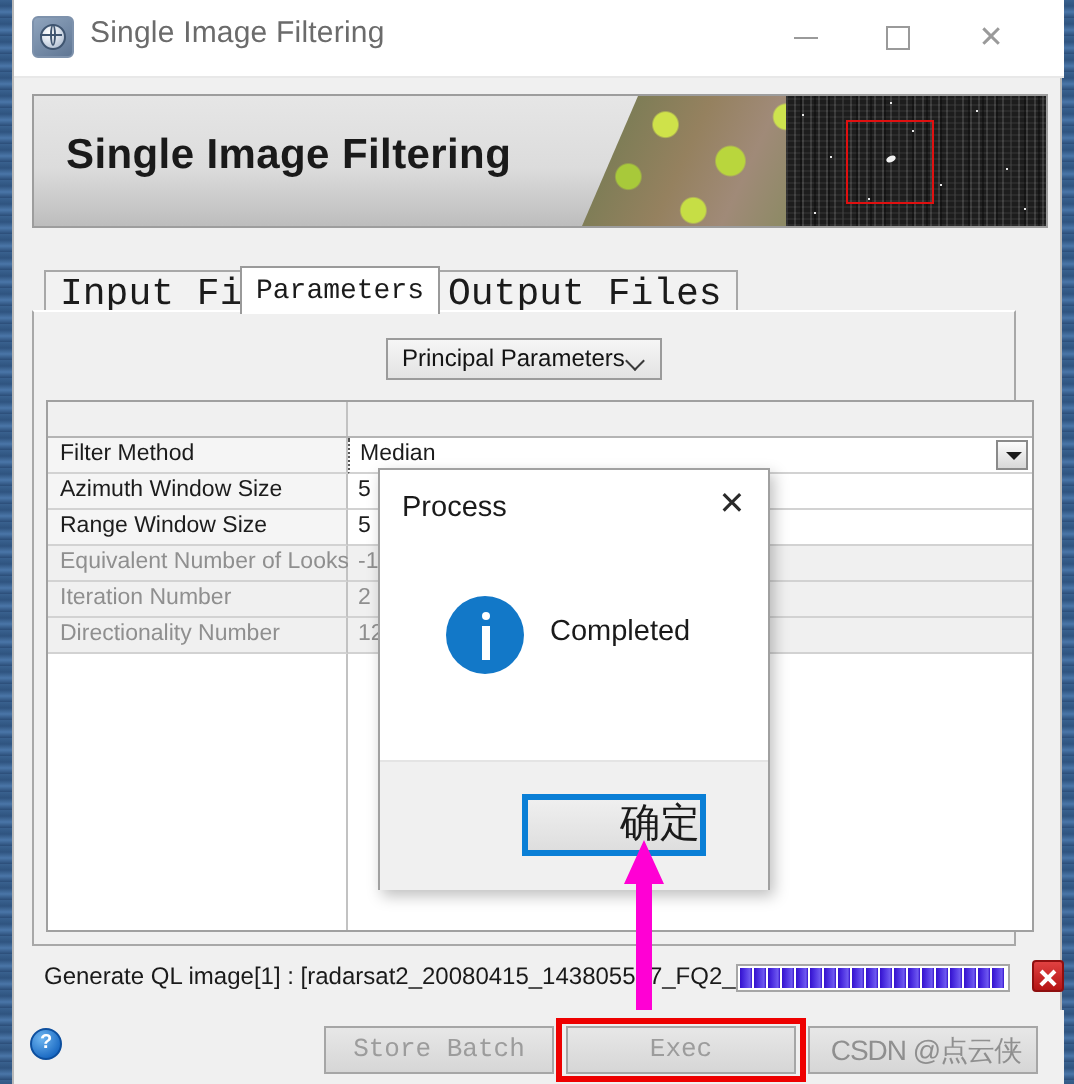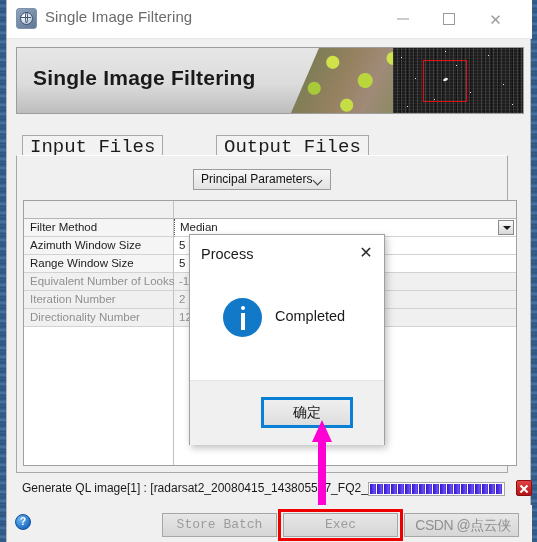--- a/index.html
+++ b/index.html
@@ -404,22 +404,22 @@
     background: #f0f0f0;
     border-top: 1px solid #e4e4e4;
     box-sizing:border-box;
   }
   #dlg-ok {
     position:absolute; left: 71px; top: 16px;
     width: 92px; height: 31px;
     background: linear-gradient(180deg,#efefef,#dedede);
     border: 3px solid #0a7fd6;
     box-sizing:border-box;
-    text-align:center; line-height: 25px;
-    font-size: 14px; color:#1a1a1a;
+    text-align:right; line-height: 25px;
+    font-size: 20px; color:#1a1a1a;
   }
 
   
   #arrow {
     position:absolute; left: 311px; top: 420px;
     width: 22px; height: 85px;
     z-index: 60;
     pointer-events:none;
   }
 </style>
@@ -462,20 +462,21 @@
       <span class="spk" style="left:52px;top:3px"></span>
     </div>
     <div id="sar-roi">
       <div class="dot"></div>
     </div>
     <div id="banner-title">Single Image Filtering</div>
   </div>
 
   <div id="tabbar">
     <div class="tab" id="tab-input">Input Files</div>
+    <div class="tab active" id="tab-params">Parameters</div>
     <div class="tab" id="tab-output">Output Files</div>
   </div>
 
   <div id="panel">
 
     <div id="pp-select">
       <div class="lbl">Principal Parameters</div>
       <div class="chev"></div>
     </div>
 

